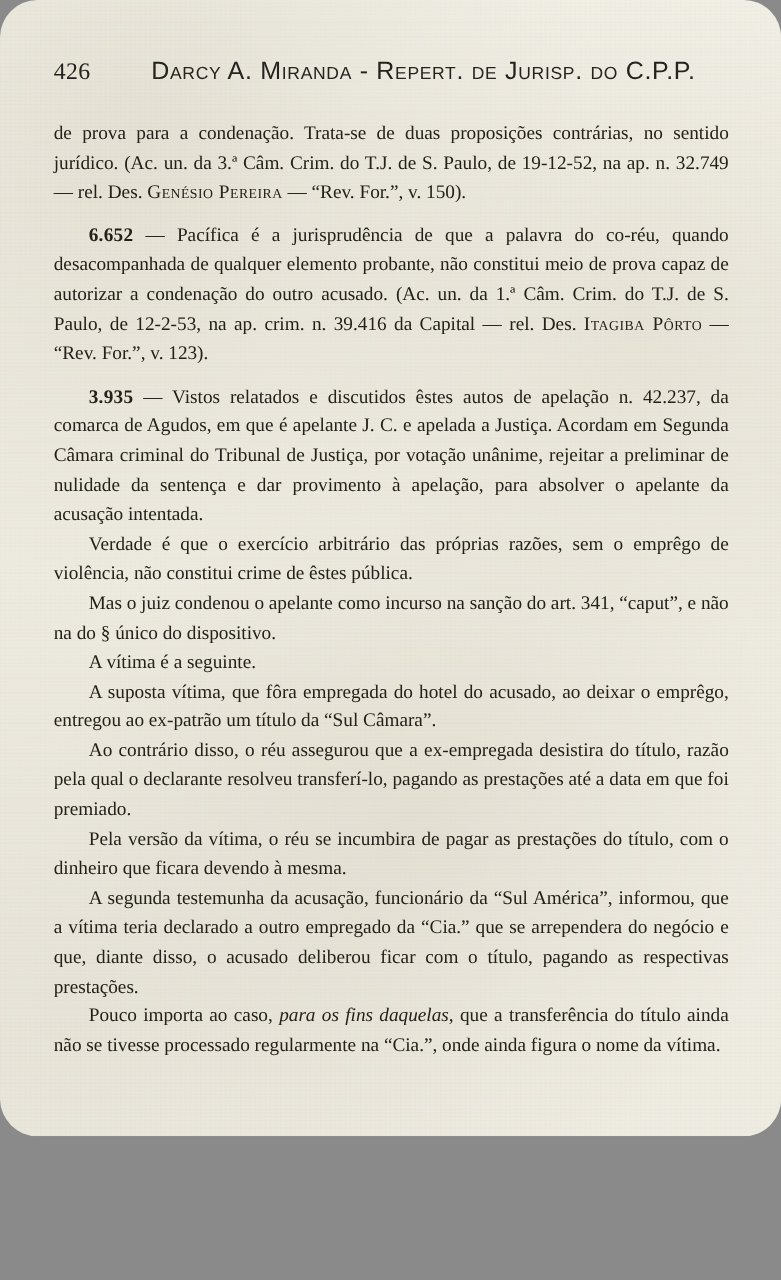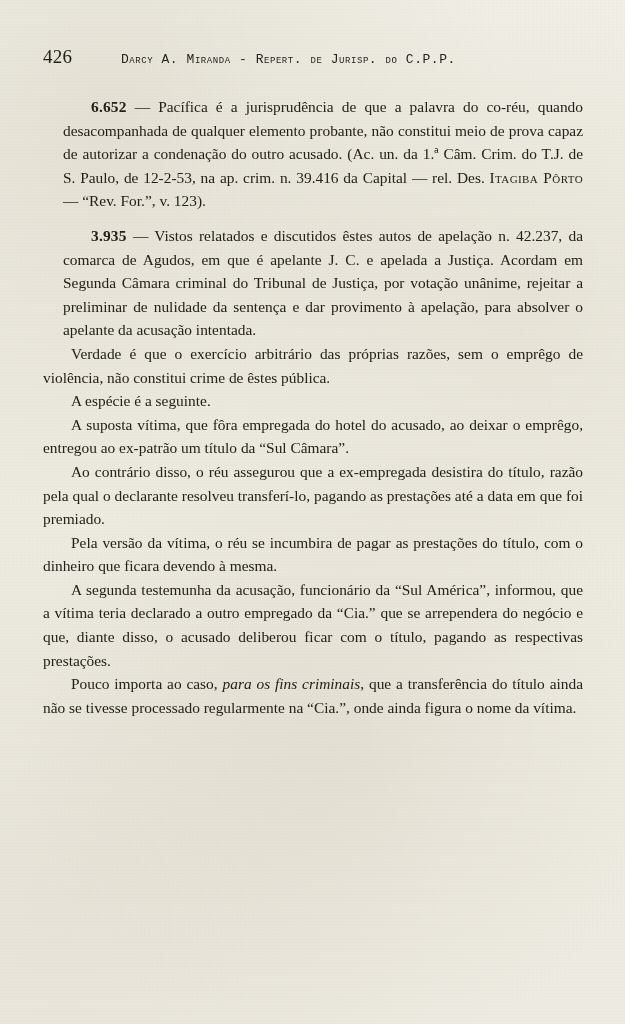--- a/index.html
+++ b/index.html
@@ -4,32 +4,33 @@
 <title>Scanned Page 426</title>
 <style>
   html, body {
     margin: 0;
     padding: 0;
     background: #8a8a8a;
   }
   .page {
     position: relative;
     width: 625px;
-    height: 1024px;
+    height: 909px;
     margin: 0 auto;
     background: #efede4;
     overflow: hidden;
     box-sizing: border-box;
     
     background-image:
       radial-gradient(circle at 18% 12%, rgba(205,198,180,0.35) 0%, rgba(205,198,180,0) 38%),
       radial-gradient(circle at 82% 28%, rgba(212,206,188,0.30) 0%, rgba(212,206,188,0) 34%),
       radial-gradient(circle at 55% 72%, rgba(203,196,176,0.28) 0%, rgba(203,196,176,0) 40%),
       radial-gradient(circle at 10% 88%, rgba(208,202,184,0.25) 0%, rgba(208,202,184,0) 36%),
       linear-gradient(180deg, #f1efe6 0%, #edeae0 46%, #eeebe2 100%);
+    border-radius: 30px;
   }
   .paper-grain {
     position: absolute;
     inset: 0;
     pointer-events: none;
     opacity: .35;
     background-image:
       repeating-linear-gradient(0deg, rgba(140,132,112,0.05) 0px, rgba(140,132,112,0.05) 1px, rgba(255,255,255,0) 1px, rgba(255,255,255,0) 3px),
       repeating-linear-gradient(90deg, rgba(140,132,112,0.04) 0px, rgba(140,132,112,0.04) 1px, rgba(255,255,255,0) 1px, rgba(255,255,255,0) 4px);
   }
@@ -49,22 +50,22 @@
     height: 22px;
   }
   .folio {
     font-family: "Liberation Serif", "DejaVu Serif", serif;
     font-size: 19px;
     color: #23211c;
     width: 78px;
     letter-spacing: .3px;
   }
   .runtitle {
-    font-family: Liberation Mono, monospace;
-    font-size: 13px;
+    font-family: Liberation Sans, sans-serif;
+    font-size: 20px;
     font-variant: small-caps;
     letter-spacing: .55px;
     color: #25231e;
     white-space: nowrap;
   }
 
   
   .body {
     margin-top: 27px;
     font-family: "Liberation Serif", "DejaVu Serif", serif;
@@ -78,21 +79,20 @@
   }
   .body p {
     margin: 0 0 0 0;
     text-indent: 28px;
   }
   .body p.noindent {
     text-indent: 0;
   }
   .body p.gap {
     margin-top: 11px;
-    margin-left: 20px;
   }
   .num {
     font-weight: bold;
     letter-spacing: .2px;
   }
   .sc {
     font-variant: small-caps;
     letter-spacing: .4px;
   }
   .it {
@@ -107,27 +107,29 @@
 
   <div class="content">
 
     <div class="runhead">
       <div class="folio">426</div>
       <div class="runtitle">Darcy A. Miranda - Repert. de Jurisp. do C.P.P.</div>
     </div>
 
     <div class="body">
 
+      <p class="noindent">de prova para a condenação.  Trata-se de duas proposições contrárias, no sentido jurídico. (Ac. un. da 3.ª Câm. Crim. do T.J. de S. Paulo, de 19-12-52, na ap. n. 32.749 — rel. Des. <span class="sc">Genésio Pereira</span> — “Rev. For.”, v. 150).</p>
 
       <p class="gap"><span class="num">6.652</span> — Pacífica é a jurisprudência de que a palavra do co-réu, quando desacompanhada de qualquer elemento probante, não constitui meio de prova capaz de autorizar a condenação do outro acusado. (Ac. un. da 1.ª Câm. Crim. do T.J. de S. Paulo, de 12-2-53, na ap. crim. n. 39.416 da Capital — rel. Des. <span class="sc">Itagiba Pôrto</span> — “Rev. For.”, v. 123).</p>
 
       <p class="gap"><span class="num">3.935</span> — Vistos relatados e discutidos êstes autos de apelação n. 42.237, da comarca de Agudos, em que é apelante J. C. e apelada a Justiça.  Acordam em Segunda Câmara criminal do Tribunal de Justiça, por votação unânime, rejeitar a preliminar de nulidade da sentença e dar provimento à apelação, para absolver o apelante da acusação intentada.</p>
       <p>Verdade é que o exercício arbitrário das próprias razões, sem o emprêgo de violência, não constitui crime de êstes pública.</p>
-      <p>A espécie é a seguinte.</p>
+      <p>Mas o juiz condenou o apelante como incurso na sanção do art. 341, “caput”, e não na do § único do dispositivo.</p>
+      <p>A vítima é a seguinte.</p>
       <p>A suposta vítima, que fôra empregada do hotel do acusado, ao deixar o emprêgo, entregou ao ex-patrão um título da “Sul Câmara”.</p>
       <p>Ao contrário disso, o réu assegurou que a ex-empregada desistira do título, razão pela qual o declarante resolveu transferí-lo, pagando as prestações até a data em que foi premiado.</p>
       <p>Pela versão da vítima, o réu se incumbira de pagar as prestações do título, com o dinheiro que ficara devendo à mesma.</p>
       <p>A segunda testemunha da acusação, funcionário da “Sul América”, informou, que a vítima teria declarado a outro empregado da “Cia.” que se arrependera do negócio e que, diante disso, o acusado deliberou ficar com o título, pagando as respectivas prestações.</p>
-      <p>Pouco importa ao caso, <span class="it">para os fins criminais</span>, que a transferência do título ainda não se tivesse processado regularmente na “Cia.”, onde ainda figura o nome da vítima.</p>
+      <p>Pouco importa ao caso, <span class="it">para os fins daquelas</span>, que a transferência do título ainda não se tivesse processado regularmente na “Cia.”, onde ainda figura o nome da vítima.</p>
 
     </div>
   </div>
 </div>
 
 </body></html>

